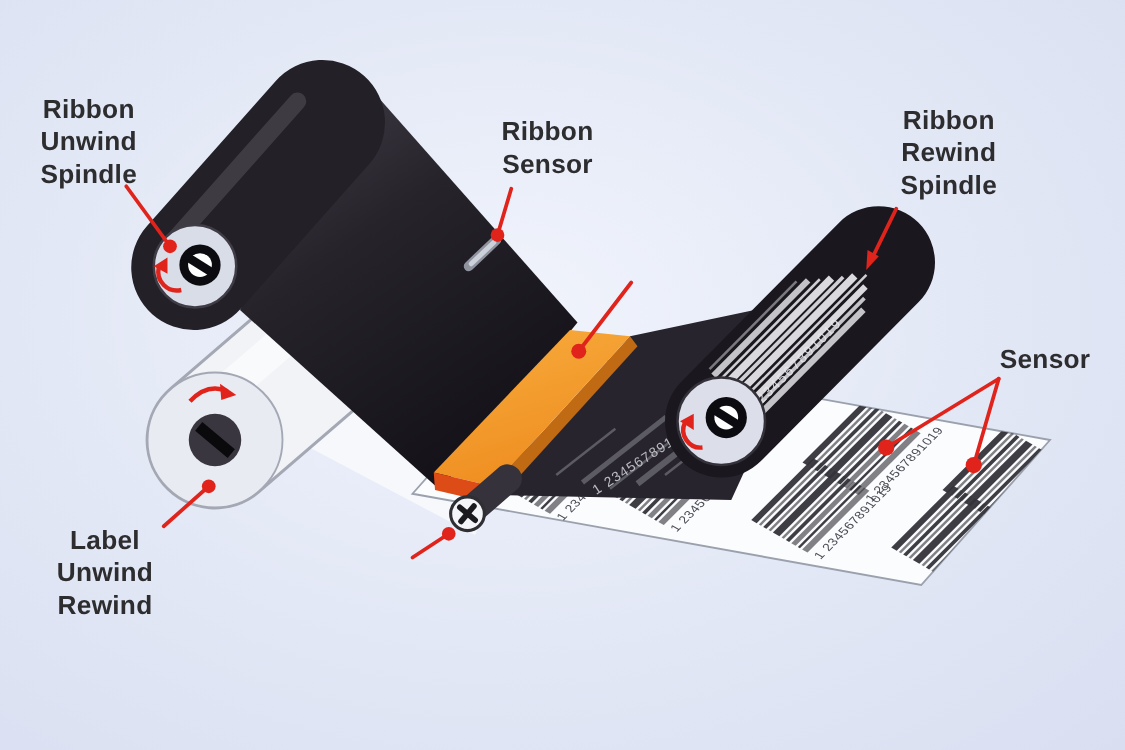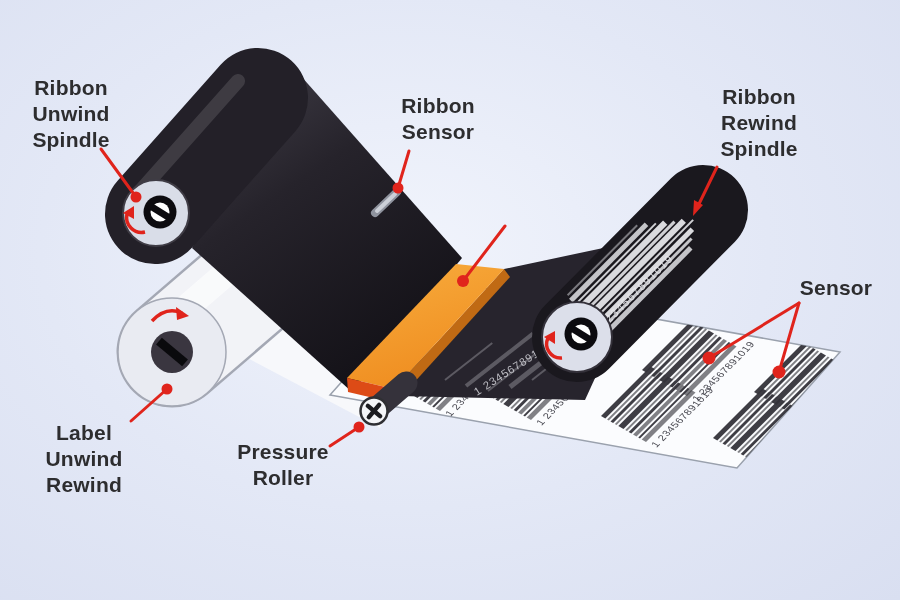--- a/index.html
+++ b/index.html
@@ -257,16 +257,14 @@
 Spindle</div>
 <div class="callout" style="left:438px;top:93px">Ribbon
 Sensor</div>
 <div class="callout" style="left:759px;top:84px">Ribbon
 Rewind
 Spindle</div>
 <div class="callout" style="left:836px;top:275px">Sensor</div>
 <div class="callout" style="left:84px;top:420px">Label
 Unwind
 Rewind</div>
-<div class="callout" style="left:283px;top:439px">Pressure
-Roller</div>
 
 </div>
 
 </body></html>

